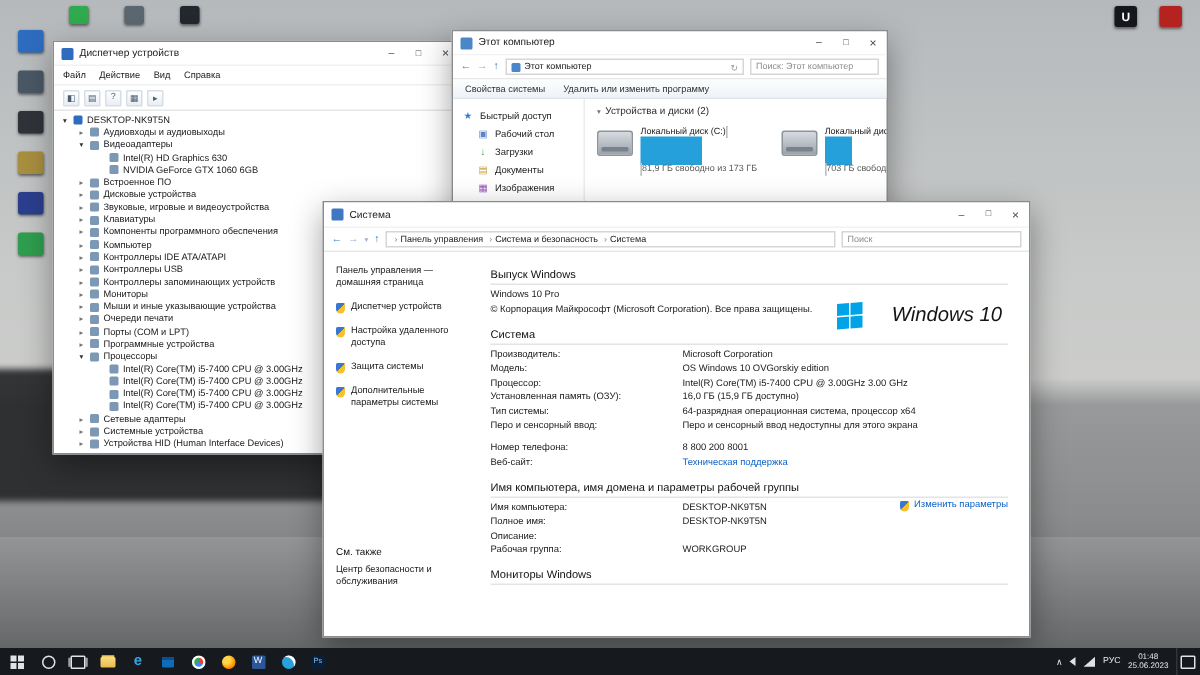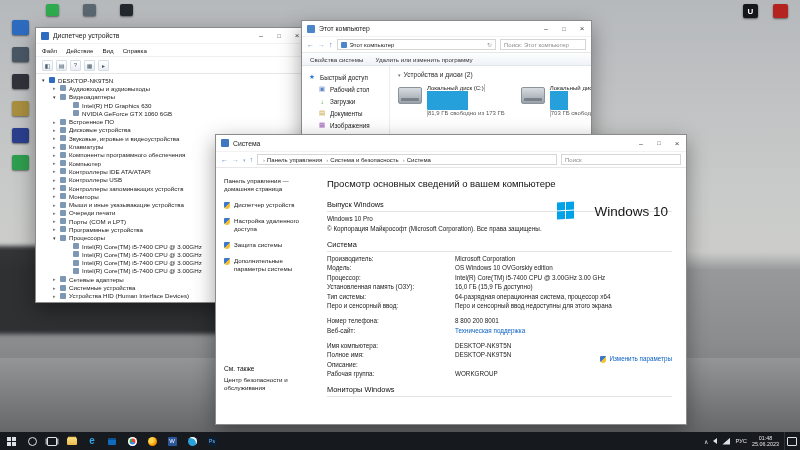--- a/index.html
+++ b/index.html
@@ -90,21 +90,21 @@
   .smain{flex:1;position:relative;padding:10px 14px 0 14px;overflow:hidden;font-size:6.3px;color:#1a1a1a;}
   .pagetitle{font-size:9.5px;color:#0f0f0f;margin-bottom:11px;font-weight:400;}
   .section{margin-bottom:8px;position:relative;}
   .sechdr{font-size:7.4px;color:#0f0f0f;padding-bottom:2px;border-bottom:1px solid #e4e4e4;margin-bottom:3px;}
   .edline{margin:2.5px 0;}
   .inforow{display:flex;margin:2.5px 0;}
   .ilabel{width:128px;flex:none;}
   .ivalue{white-space:nowrap;}
   .ivalue.link{color:#0b62c4;}
   .changelink{position:absolute;right:0;top:13px;display:flex;gap:3px;align-items:center;font-size:6.3px;color:#0b62c4;}
-  .winlogo{position:absolute;right:18px;top:34px;display:flex;align-items:flex-end;gap:20px;}
+  .winlogo{position:absolute;right:18px;top:34px;display:flex;align-items:flex-start;gap:20px;font-style:italic;}
   .flag{width:17px;height:17px;display:grid;grid-template-columns:1fr 1fr;grid-template-rows:1fr 1fr;gap:1.5px;transform:skewY(-4deg);}
   .flag i{background:#00a2e8;}
   .winlogo span{font-size:13.5px;color:#151515;}
   .watermark{position:absolute;right:2px;top:54px;font-size:31px;font-weight:bold;font-style:italic;
     font-family:"DejaVu Serif",serif;color:#1660b8;letter-spacing:-4px;opacity:.88;}
 
   
   #taskbar{position:absolute;left:0;bottom:0;width:800px;height:18px;background:#16191d;z-index:20;display:flex;align-items:stretch;}
   .tb-start{width:22px;display:flex;align-items:center;justify-content:center;}
   .winflag{width:9px;height:9px;display:grid;grid-template-columns:1fr 1fr;grid-template-rows:1fr 1fr;gap:1px;}
@@ -538,21 +538,20 @@
           </div>
         <div class="seealso">
           <div class="seealso-hdr">См. также</div>
           <div>
 
               <div class="seealso-item">Центр безопасности и обслуживания</div>
             </div>
         </div>
       </div>
       <div class="smain">
-        <div class="pagetitle">Просмотр основных сведений о вашем компьютере</div>
 
         <div class="section">
           <div class="sechdr">Выпуск Windows</div>
           <div>
 
               <div class="edline">Windows 10 Pro</div>
 
               <div class="edline">© Корпорация Майкрософт (Microsoft Corporation). Все права защищены.</div>
             </div>
         </div>
@@ -602,20 +601,21 @@
               </div>
 
               <div class="inforow">
                 <span class="ilabel">Веб-сайт:</span>
                 <span class="ivalue link">Техническая поддержка</span>
               </div>
             </div>
         </div>
 
         <div class="section">
+          <div class="sechdr">Имя компьютера, имя домена и параметры рабочей группы</div>
           <div class="changelink">
             <span class="shield on"></span>
             <span>Изменить параметры</span>
           </div>
           <div>
 
               <div class="inforow">
                 <span class="ilabel">Имя компьютера:</span>
                 <span class="ivalue">DESKTOP-NK9T5N</span>
               </div>

